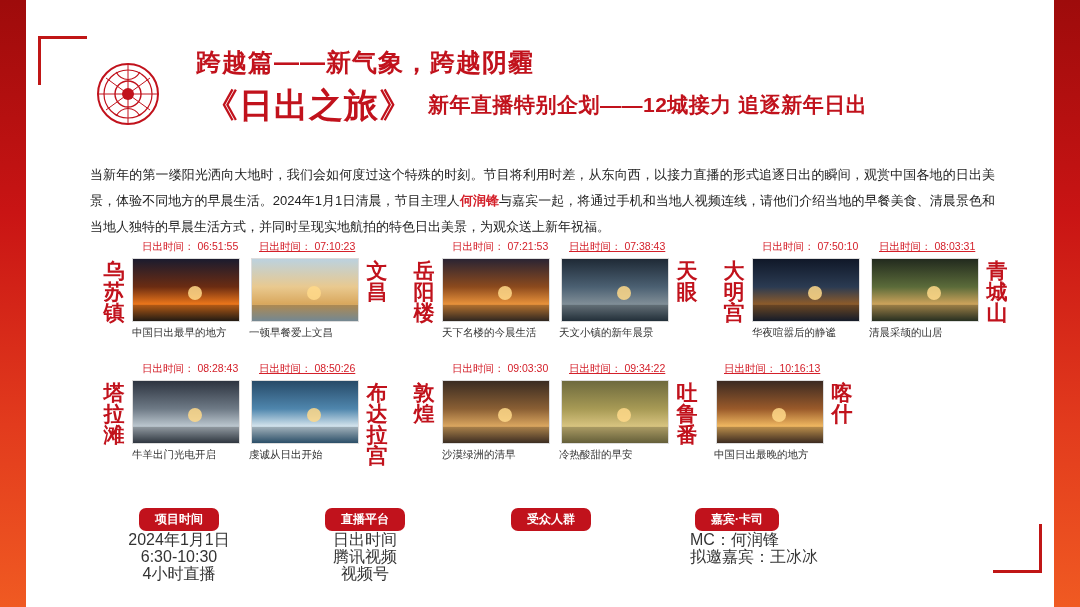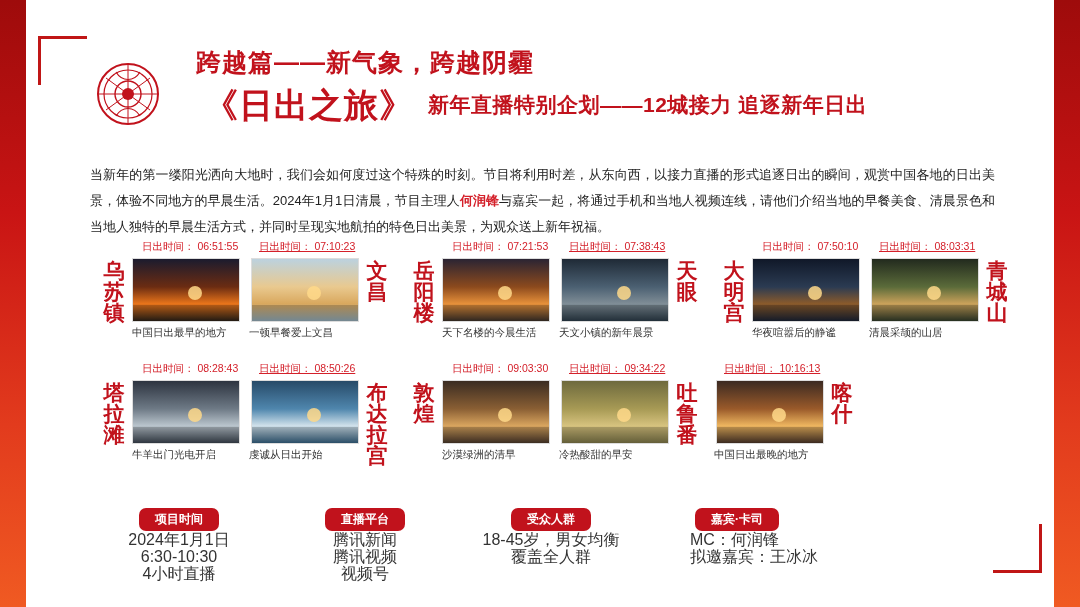--- a/index.html
+++ b/index.html
@@ -326,26 +326,23 @@
       </div>
     </div>
 
   <div class="foot" id="foot">
       <div class="fcol"><span class="ftag">项目时间</span><div class="flines">
           <div>2024年1月1日</div>
           <div>6:30-10:30</div>
           <div>4小时直播</div>
         </div></div>
       <div class="fcol"><span class="ftag">直播平台</span><div class="flines">
-          <div>腾讯新闻</div>
+          <div>日出时间</div>
           <div>腾讯视频</div>
           <div>视频号</div>
         </div></div>
-      <div class="fcol"><span class="ftag">受众人群</span><div class="flines">
-          <div>18-45岁，男女均衡</div>
-          <div>覆盖全人群</div>
-        </div></div>
+      <div class="fcol"><span class="ftag">受众人群</span></div>
       <div class="fcol mc"><span class="ftag">嘉宾·卡司</span><div class="flines">
           <div>MC：何润锋</div>
           <div>拟邀嘉宾：王冰冰</div>
         </div></div>
     </div>
 </div>
 
 </body></html>

